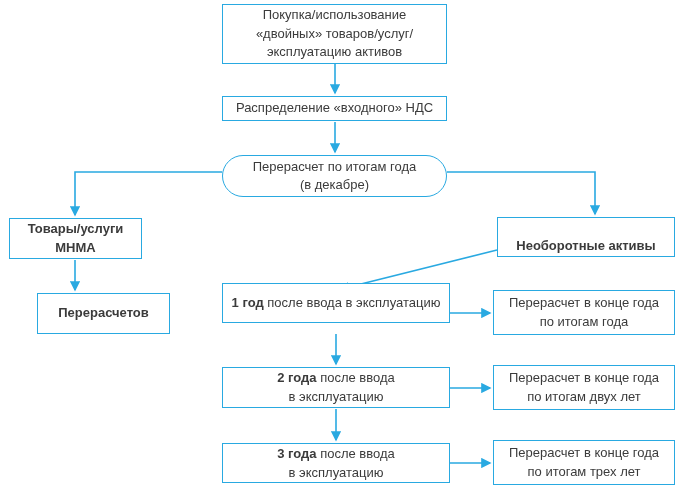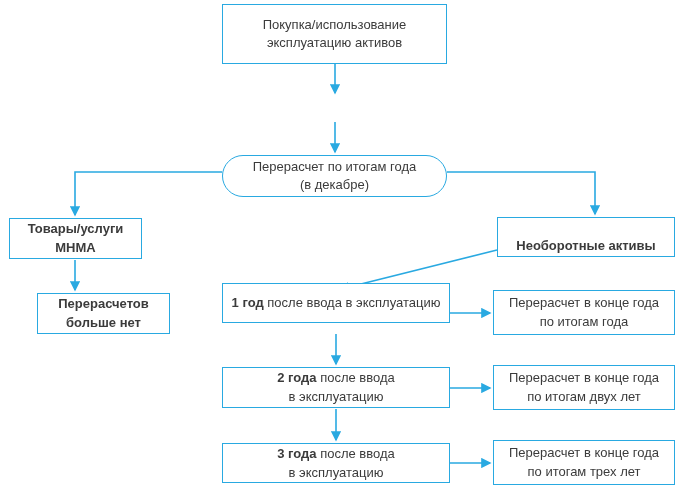--- a/index.html
+++ b/index.html
@@ -70,37 +70,40 @@
       <path d="M450,313 L490,313" marker-end="url(#ah)"></path>
       <path d="M336,334 L336,364" marker-end="url(#ah)"></path>
       <path d="M450,388 L490,388" marker-end="url(#ah)"></path>
       <path d="M336,409 L336,440" marker-end="url(#ah)"></path>
       <path d="M450,463 L490,463" marker-end="url(#ah)"></path>
     </g>
   </svg>
 
   <div class="box b-top">
     <span class="ln">Покупка/использование</span>
+    <span class="ln">«двойных» товаров/услуг/</span>
     <span class="ln">эксплуатацию активов</span>
   </div>
 
+  <div class="box b-dist">
+    <span class="ln">Распределение «входного» НДС</span>
+  </div>
 
   <div class="box b-recalc">
     <span class="ln">Перерасчет по итогам года</span>
     <span class="ln">(в декабре)</span>
   </div>
 
   <div class="box b-goods">
     <span class="ln">Товары/услуги</span>
     <span class="ln">МНМА</span>
   </div>
 
   <div class="box b-norecalc">
     <span class="ln">Перерасчетов</span>
-    <span class="ln">больше нет</span>
   </div>
 
   <div class="box b-noncurrent">
     <span class="ln">Необоротные активы</span>
   </div>
 
   <div class="box b-year1">
     <span class="ln"><span class="bold">1 год</span><span> после ввода в эксплуатацию</span></span>
   </div>
 

